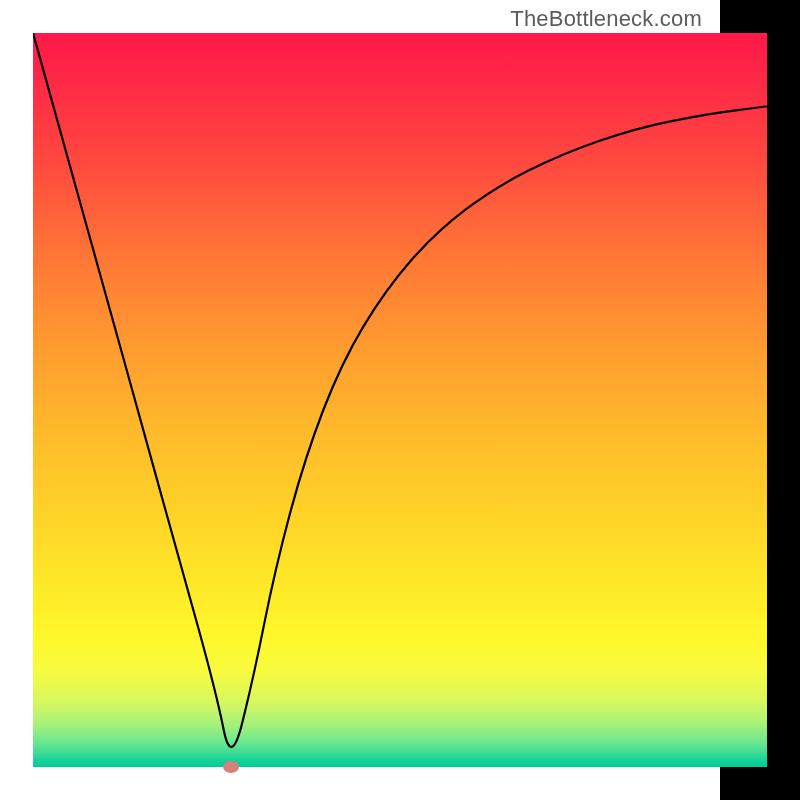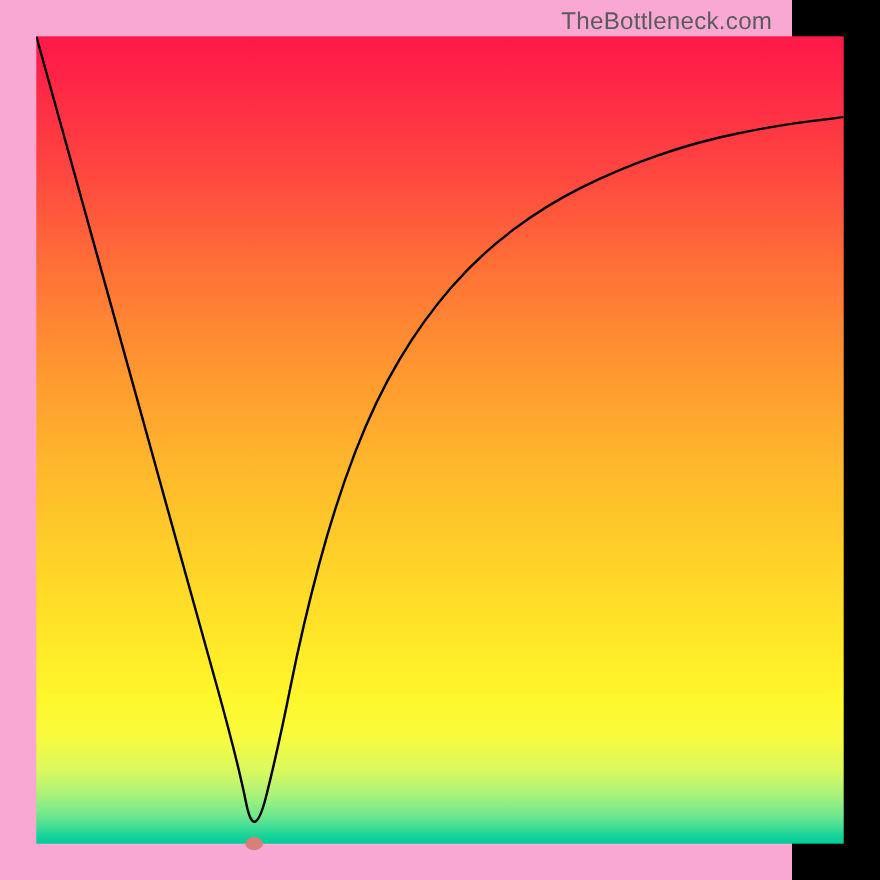--- a/index.html
+++ b/index.html
@@ -8,21 +8,21 @@
     width: 800px;
     height: 800px;
     background: #000;
     overflow: hidden;
     font-family: Arial, Helvetica, sans-serif;
   }
   .frame {
     position: relative;
     width: 720px;
     height: 800px;
-    background: #f9a8d4;
+    background: #ffffff;
   }
   .plot-area {
     position: absolute;
     left: 33px;
     top: 33px;
     width: 734px;
     height: 734px;
     
     background: linear-gradient(
       to bottom,

